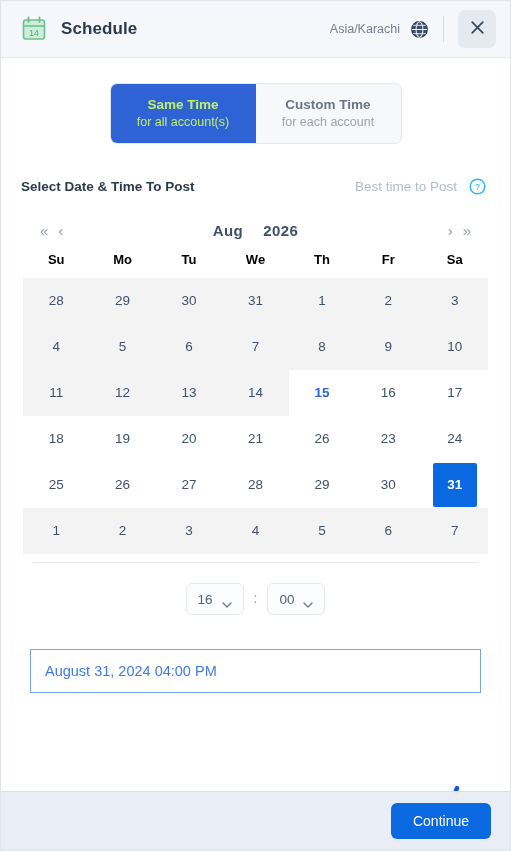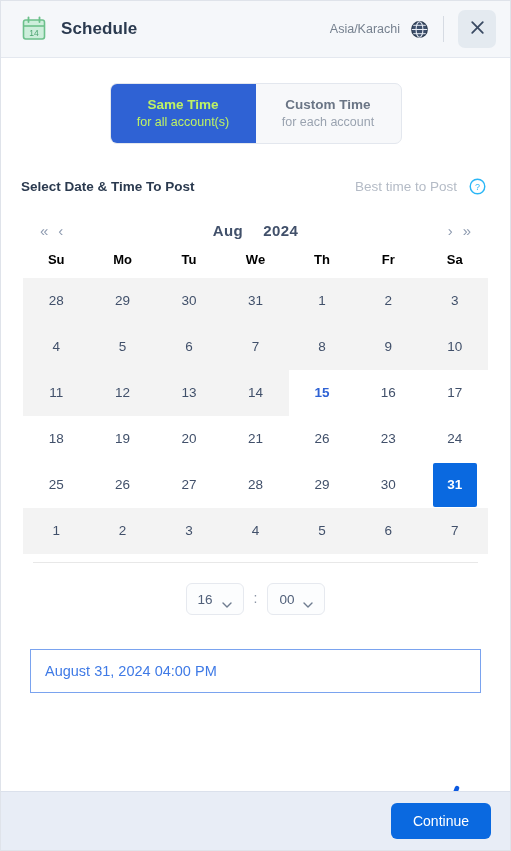--- a/index.html
+++ b/index.html
@@ -390,21 +390,21 @@
       </span>
     </div>
 
     <div class="calendar">
       <div class="cal-nav">
         <span class="nav-left">
           <span class="nav-btn">«</span>
           <span class="nav-btn">‹</span>
         </span>
         <span class="cal-month">
-          <span class="mon">Aug</span><span>2024</span>
+          <span class="mon">Aug</span><span>2026</span>
         </span>
         <span class="nav-right">
           <span class="nav-btn">›</span>
           <span class="nav-btn">»</span>
         </span>
       </div>
 
       <table class="cal-grid">
         <thead>
           <tr>

